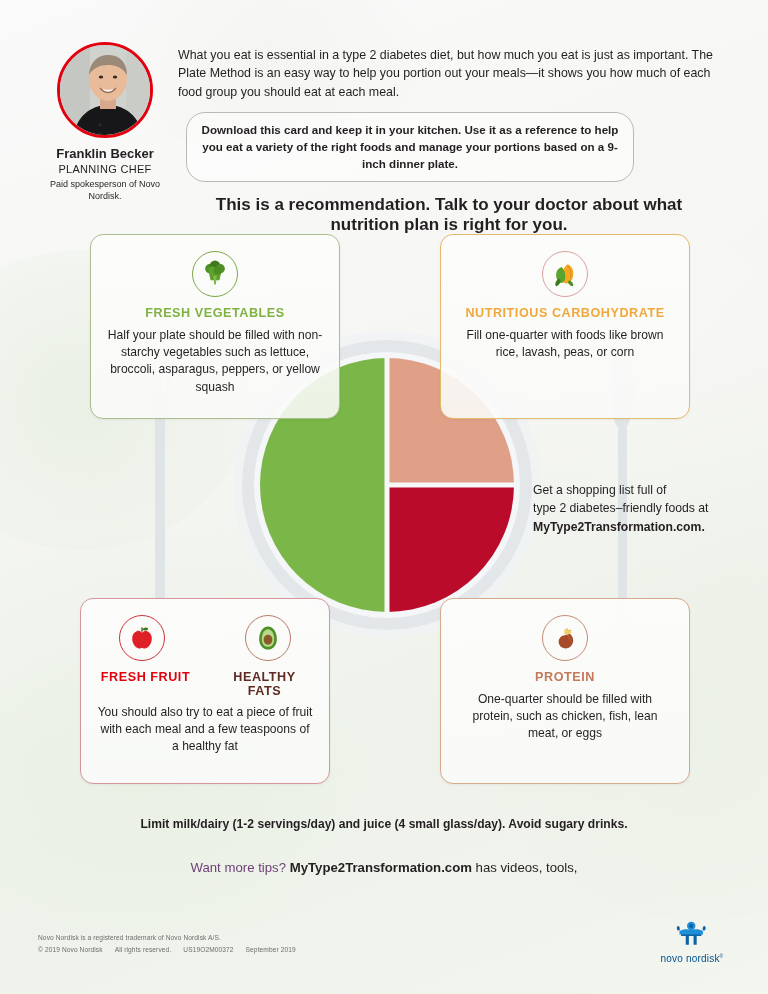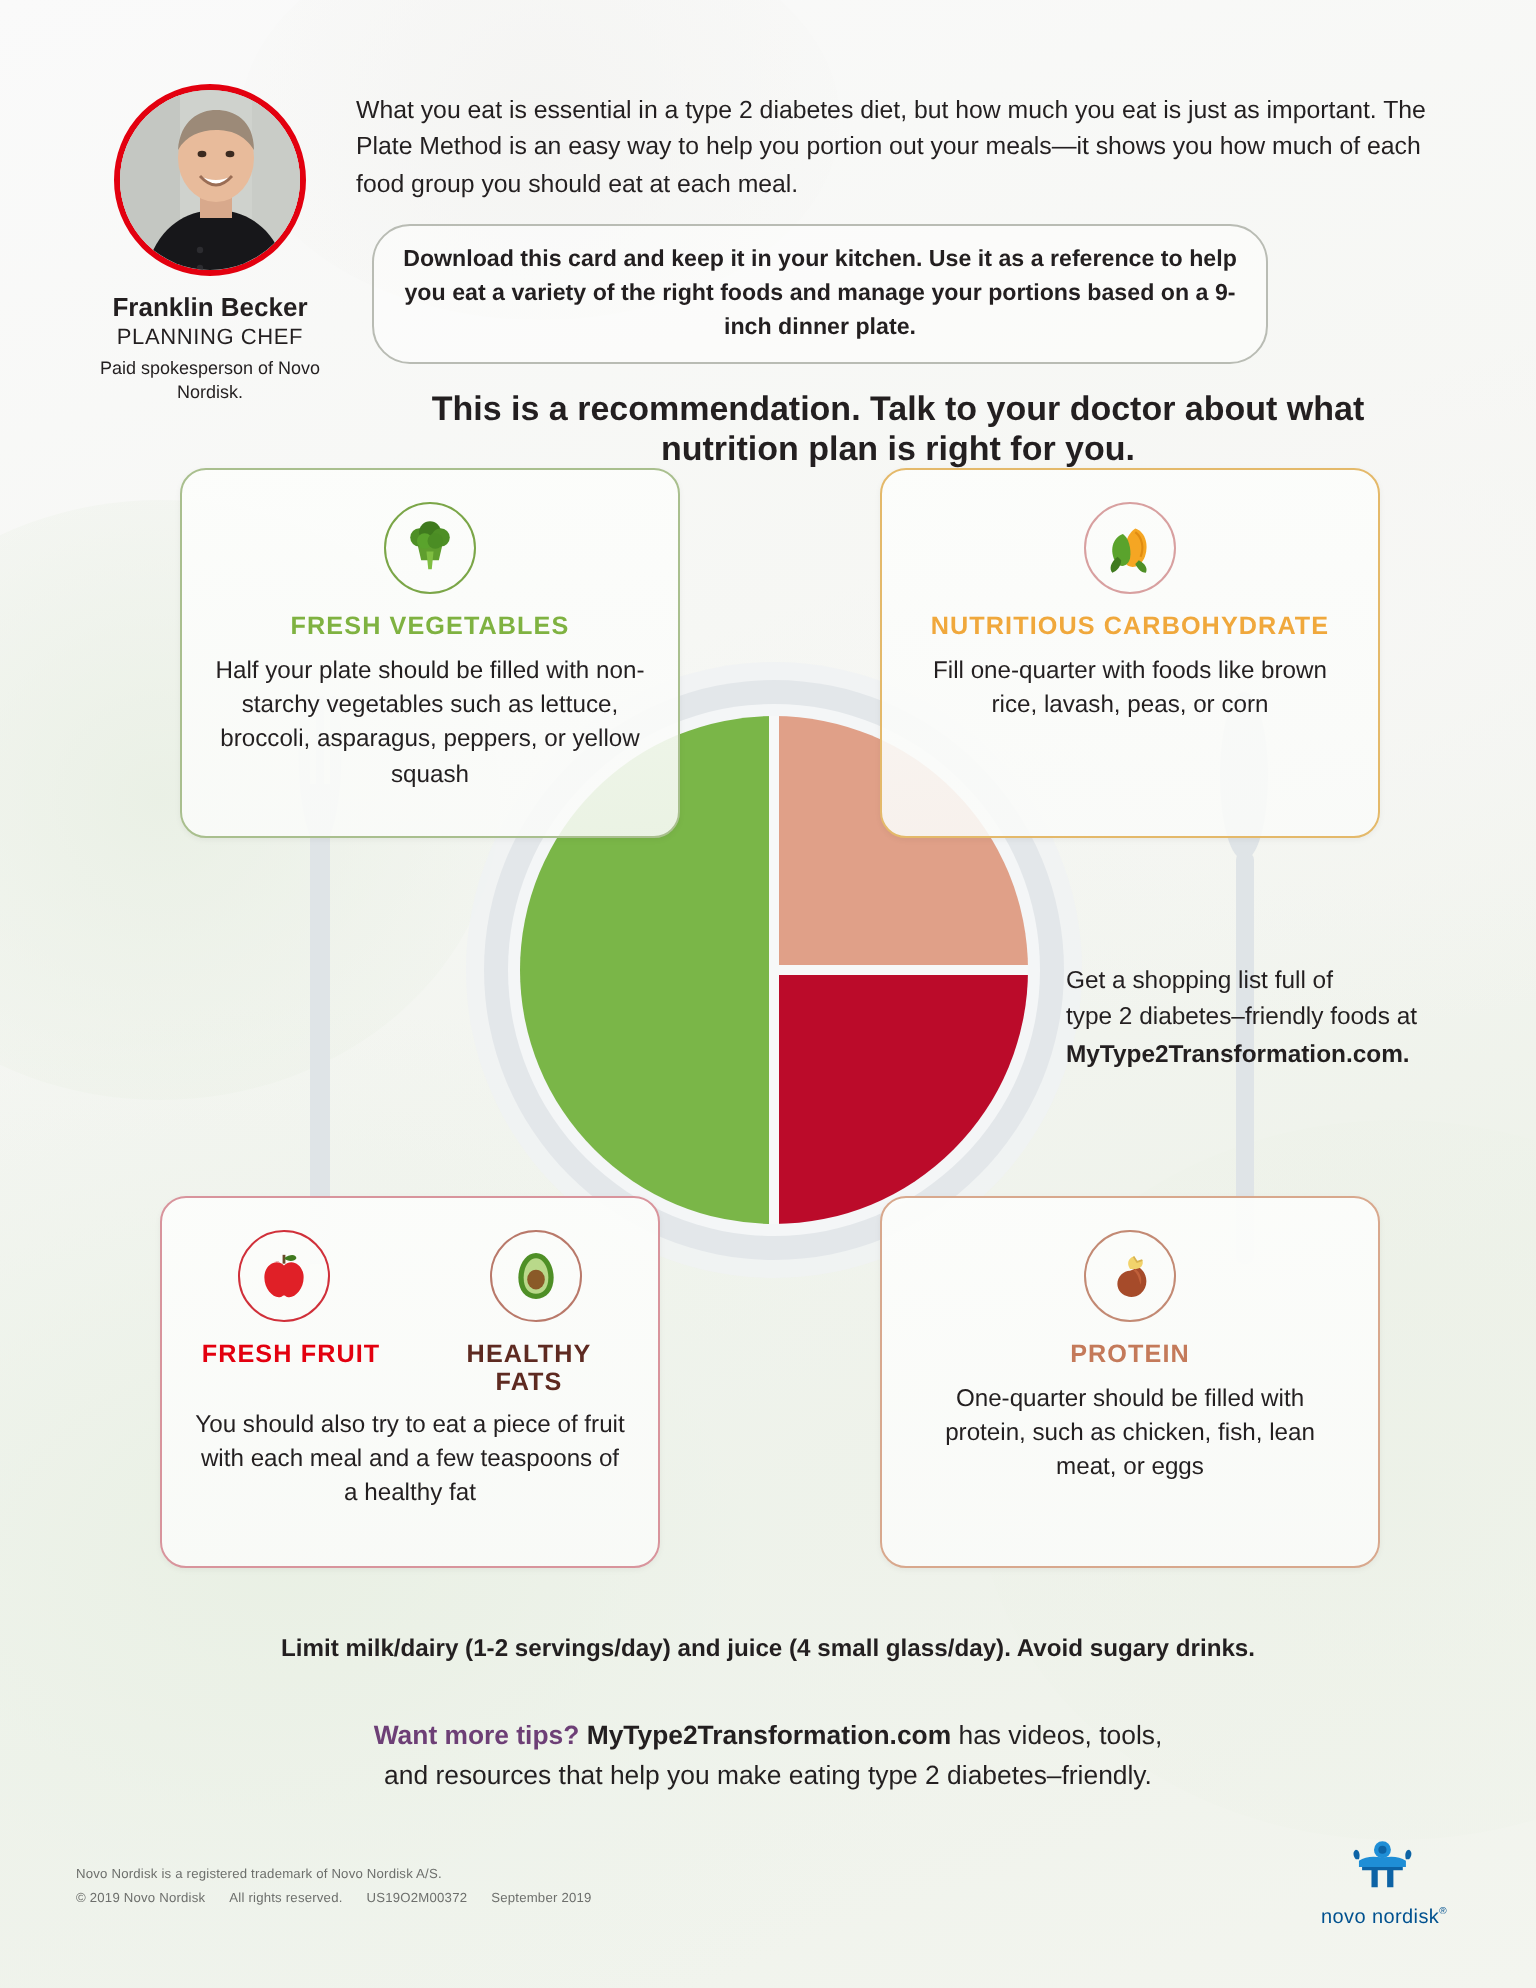--- a/index.html
+++ b/index.html
@@ -130,21 +130,21 @@
 
   
   .drinks {
     position: absolute; left: 84px; top: 815px; width: 600px; text-align: center;
     font-size: 12.1px; font-weight: bold; line-height: 1.5; color: #231f20;
   }
   .tips {
     position: absolute; left: 84px; top: 858px; width: 600px; text-align: center;
     font-size: 13.2px; line-height: 1.5; color: #231f20;
   }
-  .tips .lead { color: #6d3f76; font-weight: bold; }
+  .tips .lead { color: #6d3f76; font-weight: normal; }
   .tips .site { font-weight: bold; color: #231f20; }
 
   
   .legal {
     position: absolute; left: 38px; top: 932px;
     font-size: 6.6px; line-height: 1.75; color: #6d6f6c; letter-spacing: .1px;
   }
   .legal .sp { display: inline-block; width: 12px; }
   .logo { position: absolute; right: 30px; bottom: 30px; width: 92px; text-align: center; }
   .logo-word { font-size: 10px; color: #00518f; letter-spacing: .2px; margin-top: 1px; }
@@ -309,21 +309,20 @@
   <div class="drinks">
     <div>Limit milk/dairy (1-2 servings/day) and juice (4 small glass/day). Avoid sugary drinks.</div>
   </div>
 
   <div class="tips">
     <div>
       <span class="lead">Want more tips?</span>
       <span class="site">MyType2Transformation.com</span>
       <span>has videos, tools,</span>
     </div>
-    <div>and resources that help you make eating type 2 diabetes–friendly.</div>
   </div>
 
   <div class="legal">
     <div>Novo Nordisk is a registered trademark of Novo Nordisk A/S.</div>
     <div>
       <span>© 2019 Novo Nordisk</span><span class="sp"></span><span>All rights reserved.</span><span class="sp"></span><span>US19O2M00372</span><span class="sp"></span><span>September 2019</span>
     </div>
   </div>
 
   <div class="logo">

